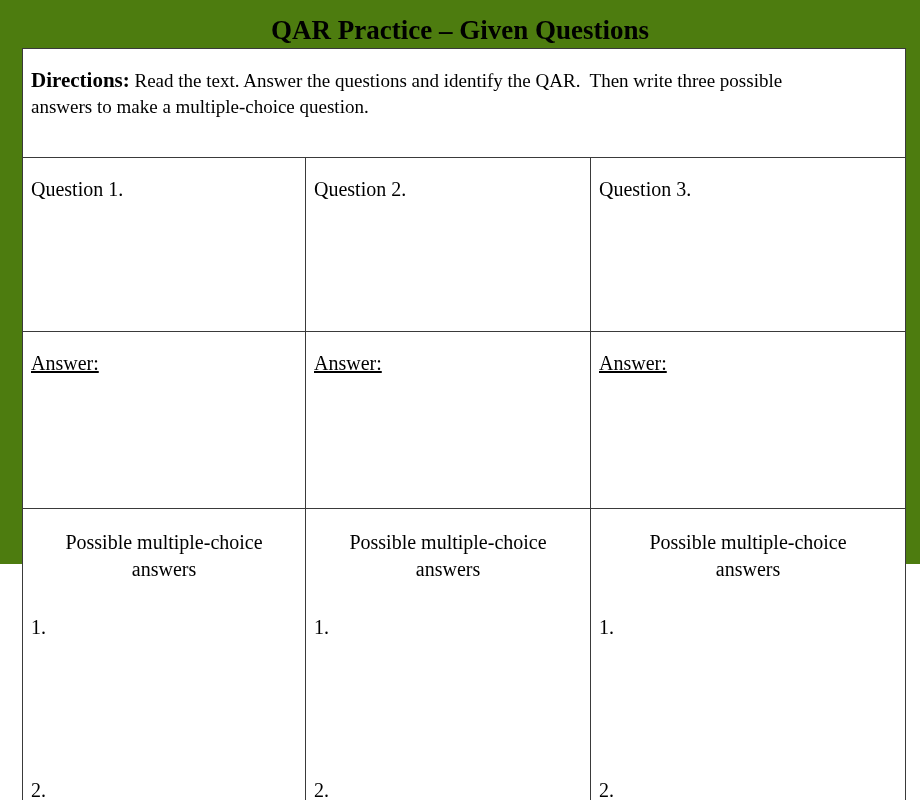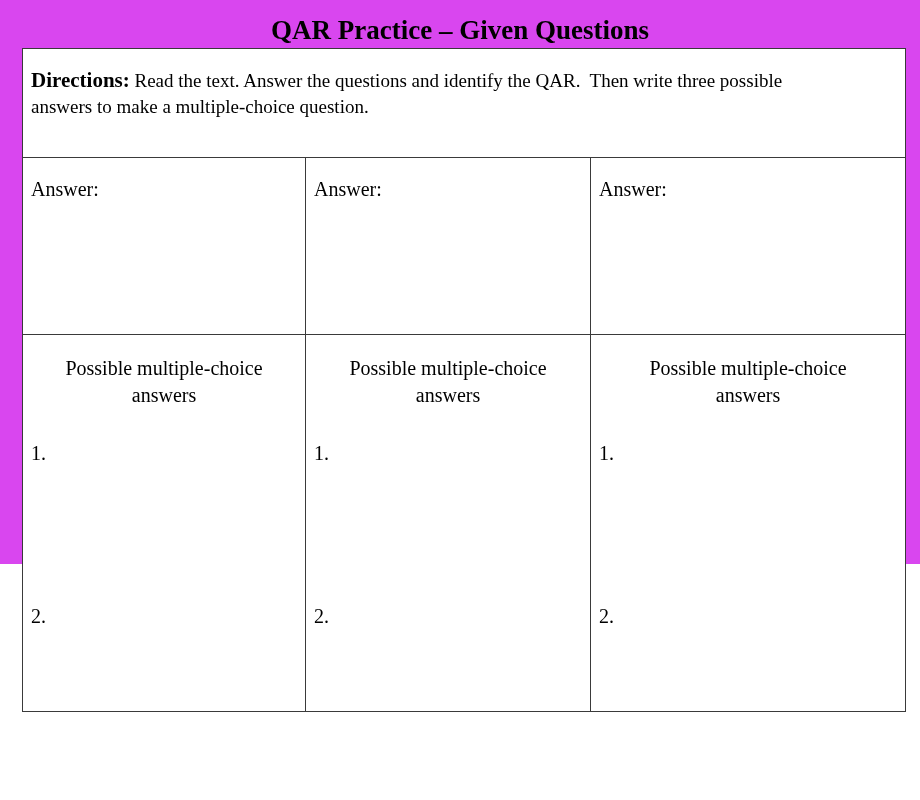--- a/index.html
+++ b/index.html
@@ -9,21 +9,21 @@
     width: 920px;
     height: 800px;
     overflow: hidden;
     font-family: "Liberation Serif", "DejaVu Serif", serif;
     color: #000000;
   }
   .page {
     position: relative;
     width: 920px;
     height: 564px;
-    background: #d946ef;
+    background: #4d7c0f;
   }
   .doc-title {
     margin: 0;
     padding-top: 15px;
     height: 33px;
     text-align: center;
     font-size: 27px;
     font-weight: bold;
     letter-spacing: 0px;
     line-height: 30px;
@@ -56,21 +56,21 @@
     max-width: 792px;
     font-size: 19px;
     line-height: 26px;
     white-space: pre-wrap;
   }
   .directions-label {
     font-weight: bold;
     font-size: 21px;
   }
   tr.row-question td { height: 137px; }
-  tr.row-answer  td { height: 140px; }
+  tr.row-answer  td { height: 140px; text-decoration: underline; }
   tr.row-qar     td { height: 80px;  }
   tr.row-mc      td { height: 340px; }
 
   .mc-heading {
     max-width: 250px;
     margin: 2px auto 8px auto;
     text-align: center;
     line-height: 27px;
   }
   .mc-item-1 { margin-top: 31px; }
@@ -90,20 +90,31 @@
         <col class="c3">
     </colgroup>
 
     <tbody>
         <tr>
       <td class="directions-cell" colspan="3">
         <div class="directions-text"><span class="directions-label">Directions:</span><span> Read the text. Answer the questions and identify the QAR.  Then write three possible answers to make a multiple-choice question.</span></div>
       </td>
     </tr>
 
+    <tr class="row-question">
+      <td>
+        <span>Question 1.</span>
+      </td>
+      <td>
+        <span>Question 2.</span>
+      </td>
+      <td>
+        <span>Question 3.</span>
+      </td>
+    </tr>
 
     <tr class="row-answer">
       <td>
         <span>Answer:</span>
       </td>
       <td>
         <span>Answer:</span>
       </td>
       <td>
         <span>Answer:</span>

